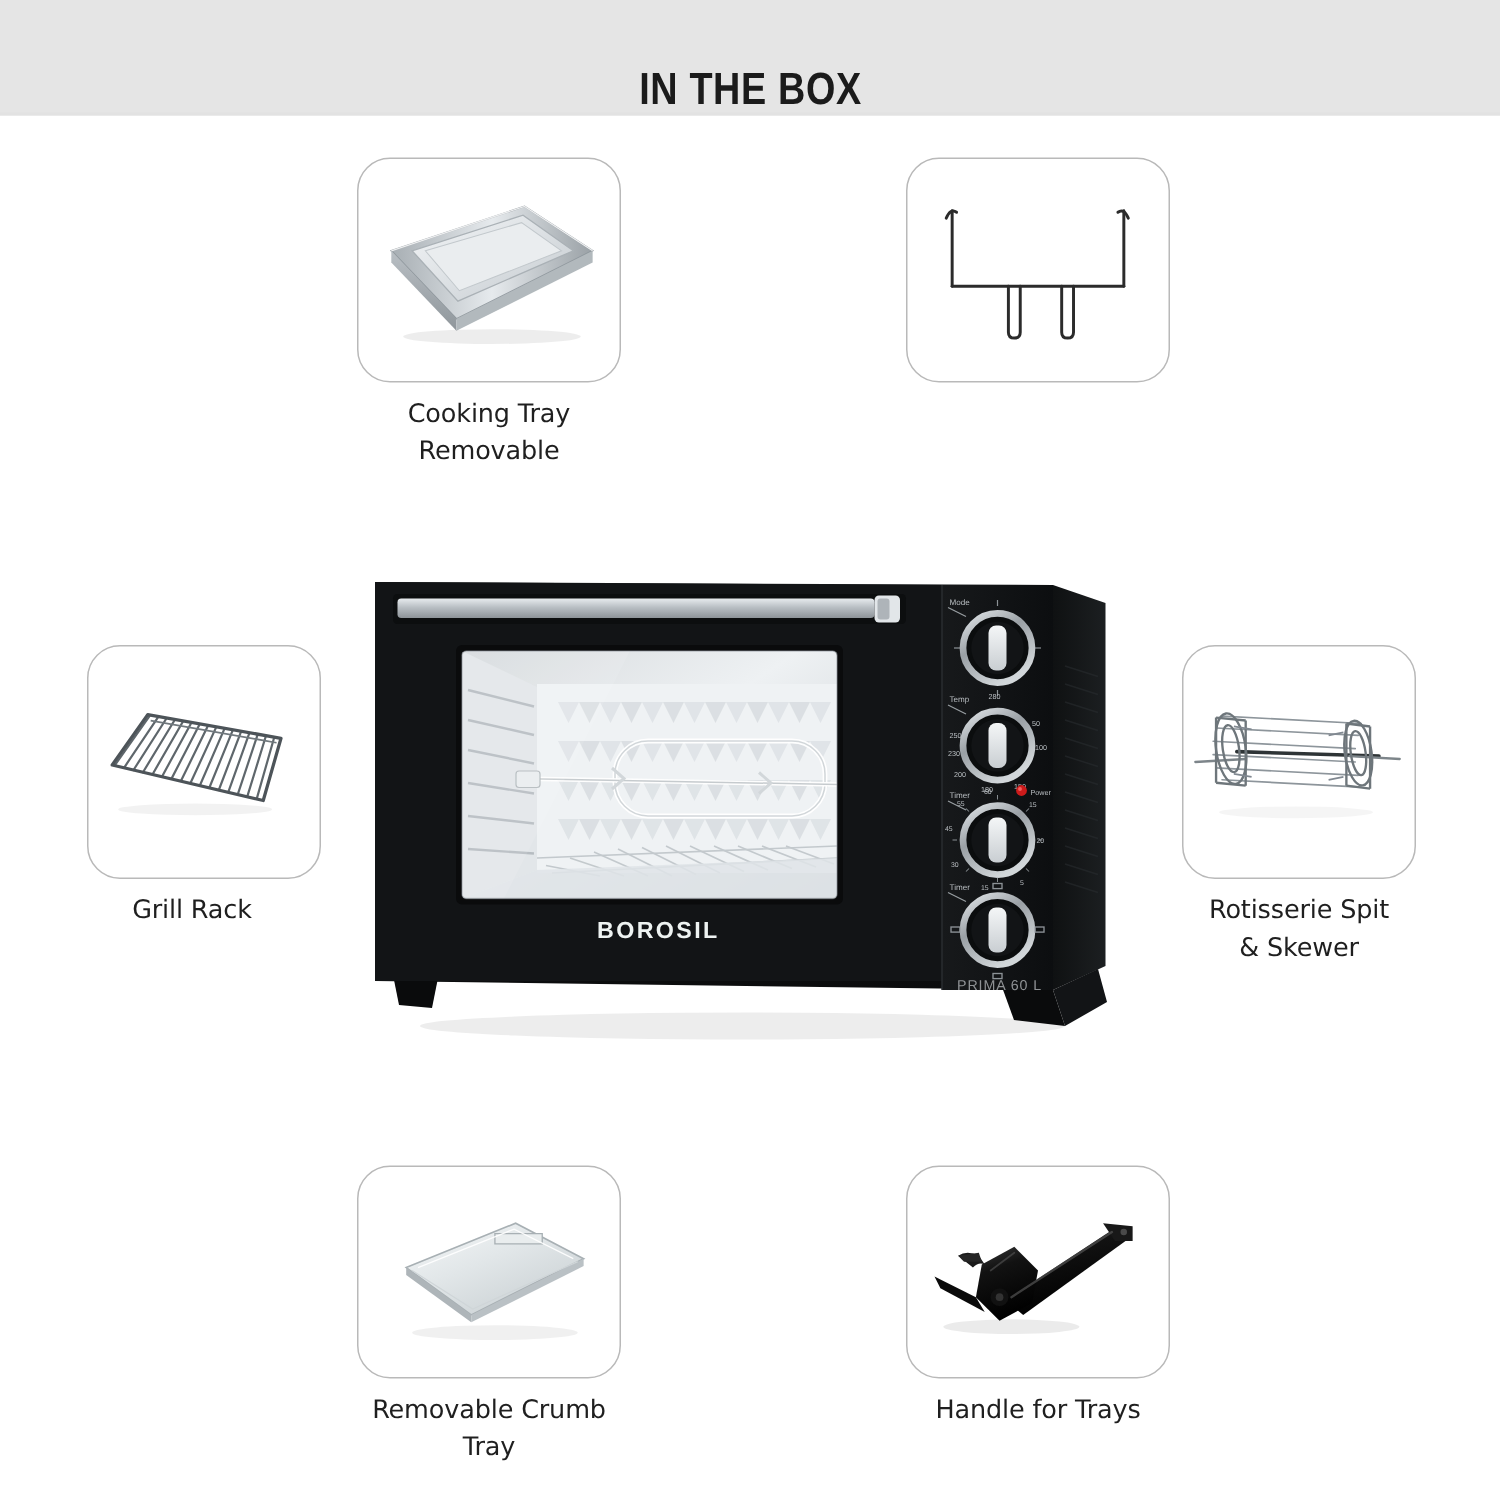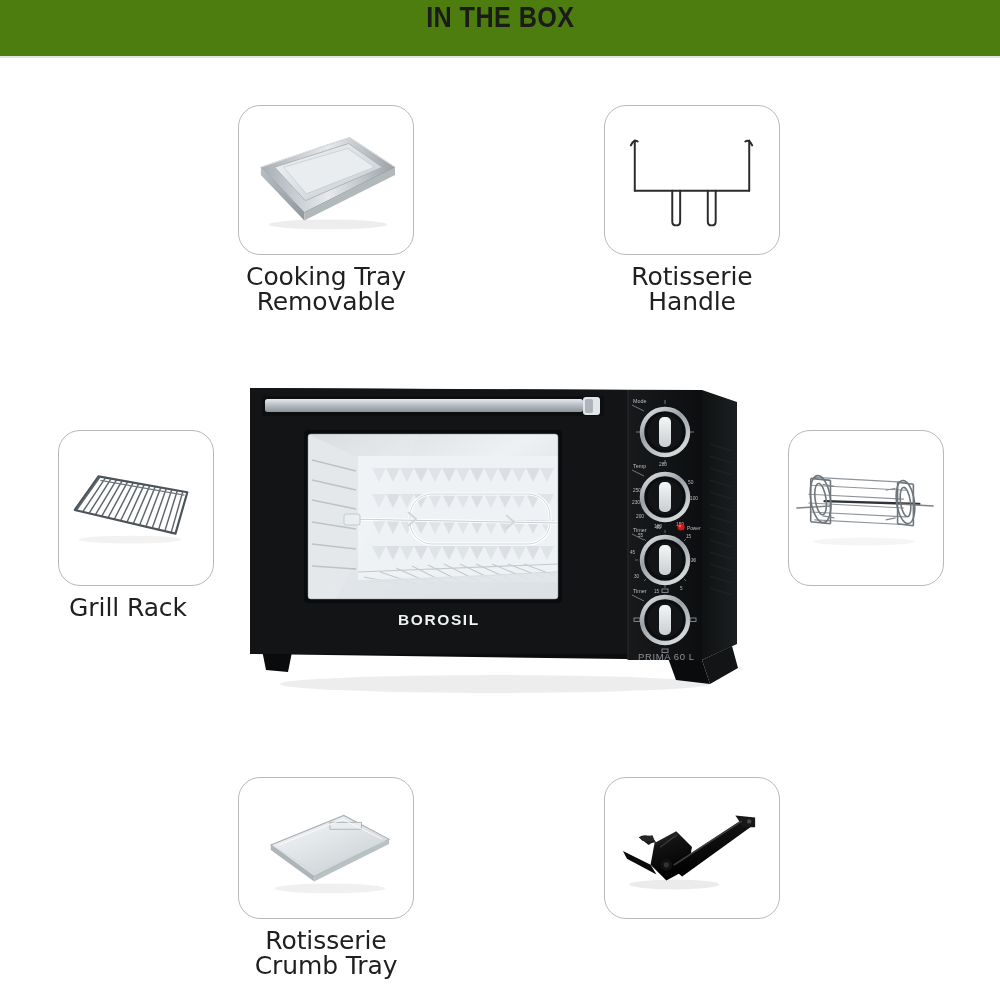--- a/index.html
+++ b/index.html
@@ -6,23 +6,23 @@
   html,body { width:1000px; height:1000px; }
   body {
     background:#ffffff;
     font-family:"Liberation Sans", sans-serif;
     overflow:hidden;
     position:relative;
   }
 
   
   #header-band {
-    position:absolute; left:0; top:0; width:1000px; height:58px;
-    background:#4d7c0f;
-    display:flex; align-items:flex-start; justify-content:center;
+    position:absolute; left:0; top:0; width:1000px; height:77px;
+    background:#e5e5e5;
+    display:flex; align-items:flex-end; justify-content:center;
   }
   #header-band::after{
     content:""; position:absolute; left:0; bottom:0; width:100%; height:2px;
     background:#e2e2e2;
   }
   #header-title {
     font-size:30px; font-weight:bold; color:#1b1b1b;
     letter-spacing:0.5px;
     transform:scaleX(0.84);
     transform-origin:center;
@@ -33,21 +33,21 @@
   .item { position:absolute; }
   .thumb {
     border:1.6px solid #b9b9b9;
     border-radius:22px;
     background:#ffffff;
     position:relative;
     overflow:hidden;
   }
   .caption {
     text-align:center;
-    font-size:25px;
+    font-size:17px;
     color:#1f1f1f;
     line-height:25px;
     margin-top:9px;
     font-family:"DejaVu Sans", sans-serif;
     font-weight:400;
     letter-spacing:-0.1px;
   }
 
   
   #item-cooking-tray { left:238px; top:105px; width:176px; }
@@ -134,21 +134,20 @@
         <path d="M146,86 L146,35"></path>
 
         <path d="M142,36 Q146,33 149,40"></path>
 
         <path d="M68,86 L68,117 Q68,121 72,121 Q76,121 76,117 L76,86"></path>
 
         <path d="M104,86 L104,117 Q104,121 108,121 Q112,121 112,117 L112,86"></path>
       </g>
     </svg>
   </div>
-  <div class="caption">Rotisserie Handle</div>
 </div>
 
 <div class="item" id="item-grill-rack">
   <div class="thumb">
     <svg viewBox="0 0 156 156">
       <defs>
         <linearGradient id="rackWire" x1="0" y1="0" x2="1" y2="1">
           <stop offset="0%" stop-color="#9aa1a6"></stop>
           <stop offset="50%" stop-color="#5e666b"></stop>
           <stop offset="100%" stop-color="#8d949a"></stop>
@@ -229,20 +228,24 @@
 
       <g stroke="#808890" stroke-width="1.2" fill="none">
         <path d="M34,54 L46,56"></path>
         <path d="M34,86 L46,88"></path>
         <path d="M108,58 L98,60"></path>
         <path d="M108,88 L98,90"></path>
       </g>
       <ellipse cx="76" cy="112" rx="52" ry="4" fill="#000" opacity="0.04"></ellipse>
     </svg>
   </div>
+  <div class="caption">
+    <span>Rotisserie Spit</span><br>
+    <span>&amp; Skewer</span>
+  </div>
 </div>
 
 <div class="item" id="item-crumb-tray">
   <div class="thumb">
     <svg viewBox="0 0 176 142">
       <defs>
         <linearGradient id="crumbTop" x1="0.1" y1="0" x2="0.9" y2="1">
           <stop offset="0%" stop-color="#f4f6f7"></stop>
           <stop offset="40%" stop-color="#e2e7e9"></stop>
           <stop offset="100%" stop-color="#c6cdd0"></stop>
@@ -254,21 +257,21 @@
       <polygon points="32,68 76,100 76,105 32,73" fill="#aeb5b9"></polygon>
       <polygon points="76,100 152,62 152,67 76,105" fill="#bac1c5"></polygon>
 
       <polygon points="92,45 124,45 124,52 92,52" fill="#e9edee" stroke="#a8b0b4" stroke-width="0.9"></polygon>
 
       <polyline points="40,68 105,42 145,62" fill="none" stroke="#ffffff" stroke-width="0.9" opacity="0.9"></polyline>
       <polyline points="36,70 77,96 148,64" fill="none" stroke="#cfd5d8" stroke-width="0.8"></polyline>
       <ellipse cx="92" cy="112" rx="56" ry="5" fill="#000" opacity="0.06"></ellipse>
     </svg>
   </div>
-  <div class="caption">Rotisserie Crumb Tray</div>
+  <div class="caption">Removable Crumb Tray</div>
 </div>
 
 <div class="item" id="item-handle-trays">
   <div class="thumb">
     <svg viewBox="0 0 176 142">
       <defs>
         <linearGradient id="toolBody" x1="0" y1="0" x2="0.3" y2="1">
           <stop offset="0%" stop-color="#3a3a3a"></stop>
           <stop offset="35%" stop-color="#121212"></stop>
           <stop offset="100%" stop-color="#000000"></stop>
@@ -289,20 +292,21 @@
 
       <circle cx="62" cy="88" r="6" fill="#111"></circle>
       <circle cx="62" cy="88" r="2.6" fill="#333"></circle>
 
       <path d="M70,88 L138,44" stroke="#4f4f4f" stroke-width="1.6" opacity="0.75" fill="none" stroke-linecap="round"></path>
       <path d="M56,70 L72,58" stroke="#555" stroke-width="1.2" opacity="0.6" fill="none" stroke-linecap="round"></path>
 
       <ellipse cx="70" cy="108" rx="46" ry="5" fill="#000" opacity="0.08"></ellipse>
     </svg>
   </div>
+  <div class="caption">Handle for Trays</div>
 </div>
 
 <div id="oven-figure">
   <svg viewBox="0 0 520 330">
     <defs>
       <linearGradient id="ovenBody" x1="0" y1="0" x2="0" y2="1">
         <stop offset="0%" stop-color="#1d2022"></stop>
         <stop offset="55%" stop-color="#141618"></stop>
         <stop offset="100%" stop-color="#0b0c0d"></stop>
       </linearGradient>

